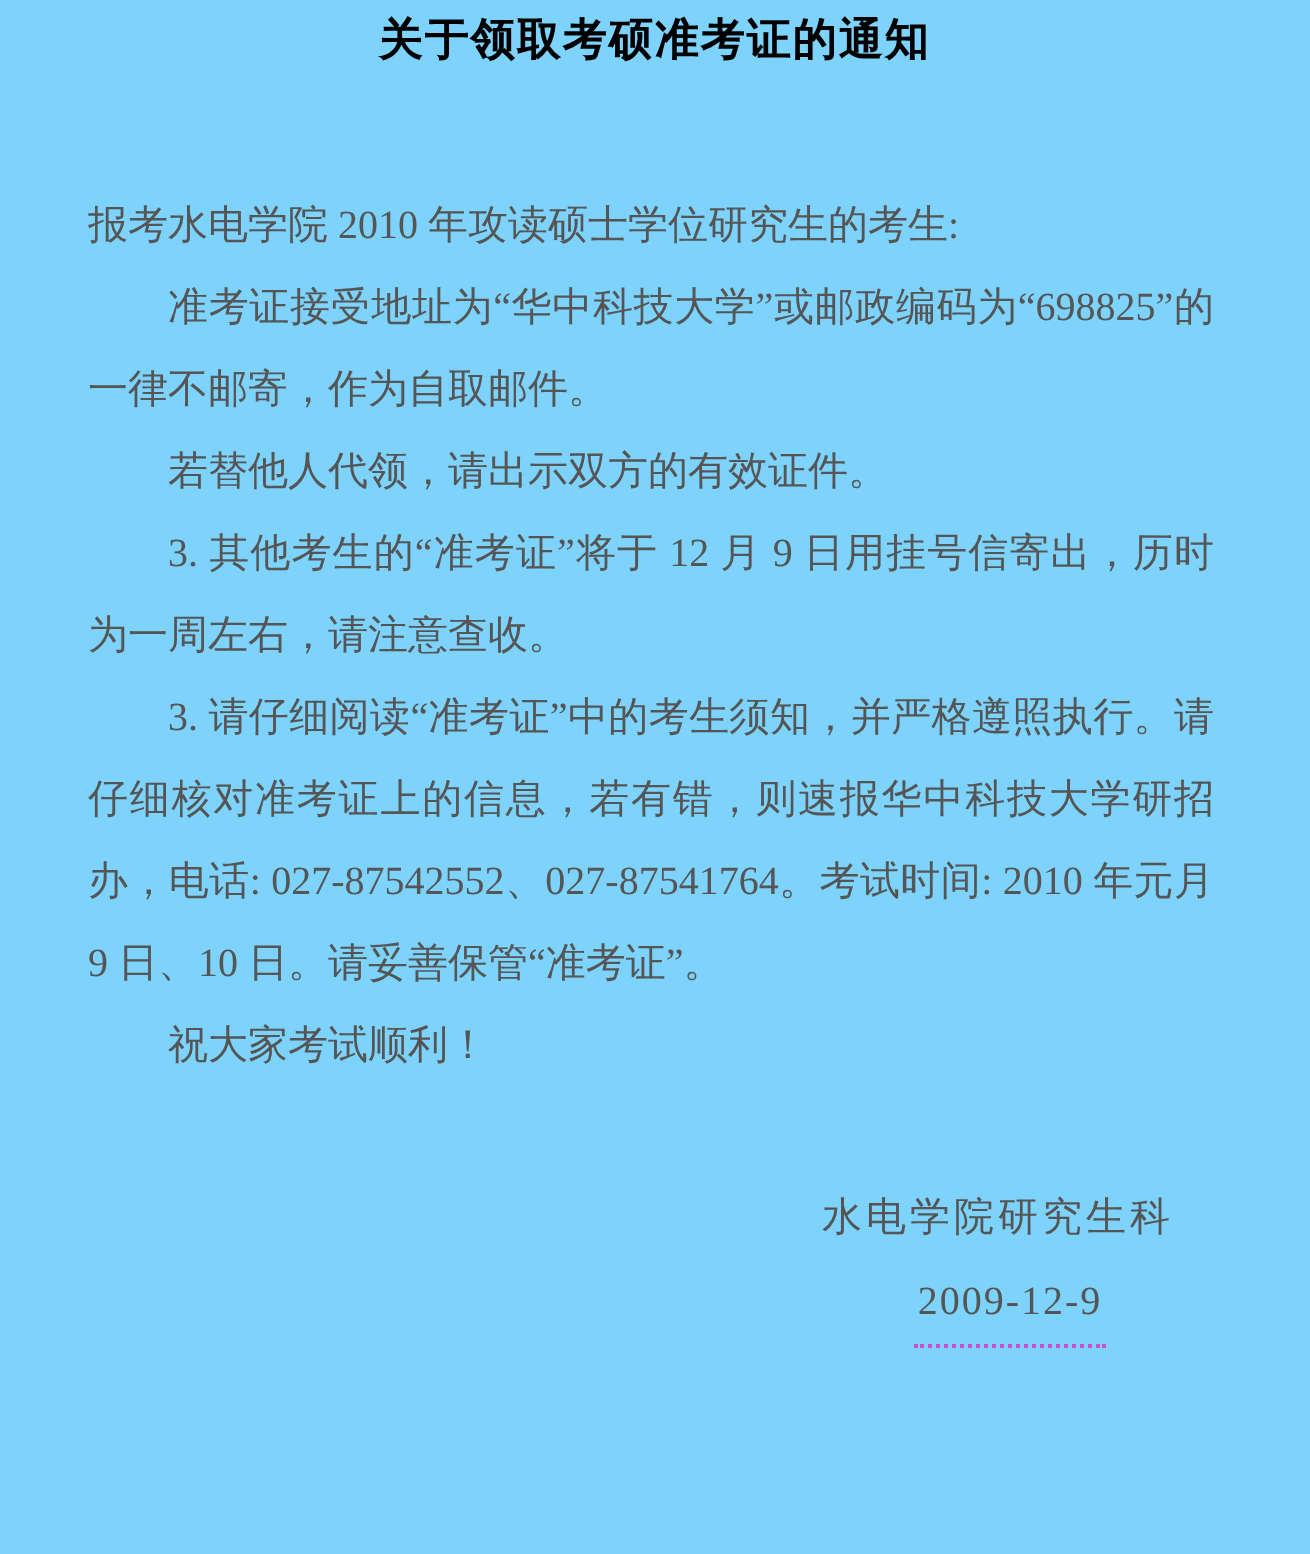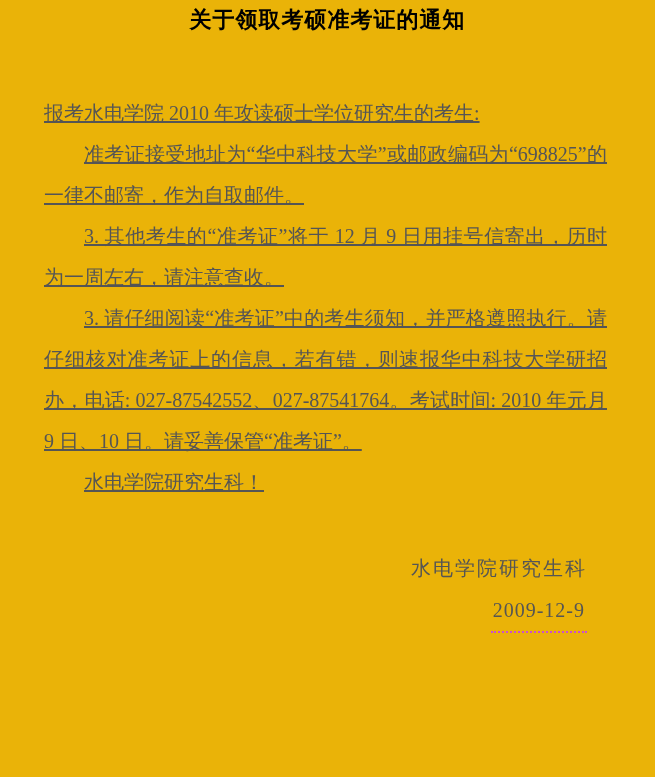--- a/index.html
+++ b/index.html
@@ -4,60 +4,59 @@
 <style>
   html, body {
     margin: 0;
     padding: 0;
     background: #ffffff;
   }
   .page {
     position: relative;
     width: 655px;
     height: 777px;
-    background: #eab308;
+    background: #7dd3fc;
     overflow: hidden;
     box-sizing: border-box;
     font-family: "Liberation Serif", "DejaVu Serif", serif;
   }
   .doc-title {
     margin: 0;
     padding-top: 5px;
     text-align: center;
     font-size: 22px;
     font-weight: bold;
     letter-spacing: 1px;
     color: #000000;
   }
   .doc-body {
     margin: 58px 48px 0 44px;
     font-size: 20px;
     line-height: 41px;
     color: #555555;
     text-align: justify;
-    text-decoration: underline;
   }
   .doc-body p {
     margin: 0;
     padding: 0;
   }
   .doc-body p.indent {
     text-indent: 2em;
   }
   .signature-block {
     margin-top: 44px;
     padding-right: 68px;
     text-align: right;
     font-size: 20px;
     line-height: 42px;
     color: #555555;
   }
   .signature-inner {
     display: inline-block;
-    text-align: right;
+    text-align: center;
   }
   .signature-name {
     letter-spacing: 2px;
   }
   .signature-date {
     display: inline-block;
     border-bottom: 2px dotted #cc4fcc;
     padding: 0 2px 0 2px;
     letter-spacing: 1px;
     margin-left: 12px;
@@ -66,23 +65,24 @@
 </head>
 <body>
 
 <div class="page">
 
   <h1 class="doc-title">关于领取考硕准考证的通知</h1>
 
   <div class="doc-body">
     <p>报考水电学院 2010 年攻读硕士学位研究生的考生:</p>
     <p class="indent">准考证接受地址为“华中科技大学”或邮政编码为“698825”的一律不邮寄，作为自取邮件。</p>
+    <p class="indent">若替他人代领，请出示双方的有效证件。</p>
     <p class="indent">3. 其他考生的“准考证”将于 12 月 9 日用挂号信寄出，历时为一周左右，请注意查收。</p>
     <p class="indent">3. 请仔细阅读“准考证”中的考生须知，并严格遵照执行。请仔细核对准考证上的信息，若有错，则速报华中科技大学研招办，电话: 027-87542552、027-87541764。考试时间: 2010 年元月 9 日、10 日。请妥善保管“准考证”。</p>
-    <p class="indent">水电学院研究生科！</p>
+    <p class="indent">祝大家考试顺利！</p>
   </div>
 
   <div class="signature-block">
     <div class="signature-inner">
       <div class="signature-name">水电学院研究生科</div>
       <div>
         <span class="signature-date">2009-12-9</span>
       </div>
     </div>
   </div>

